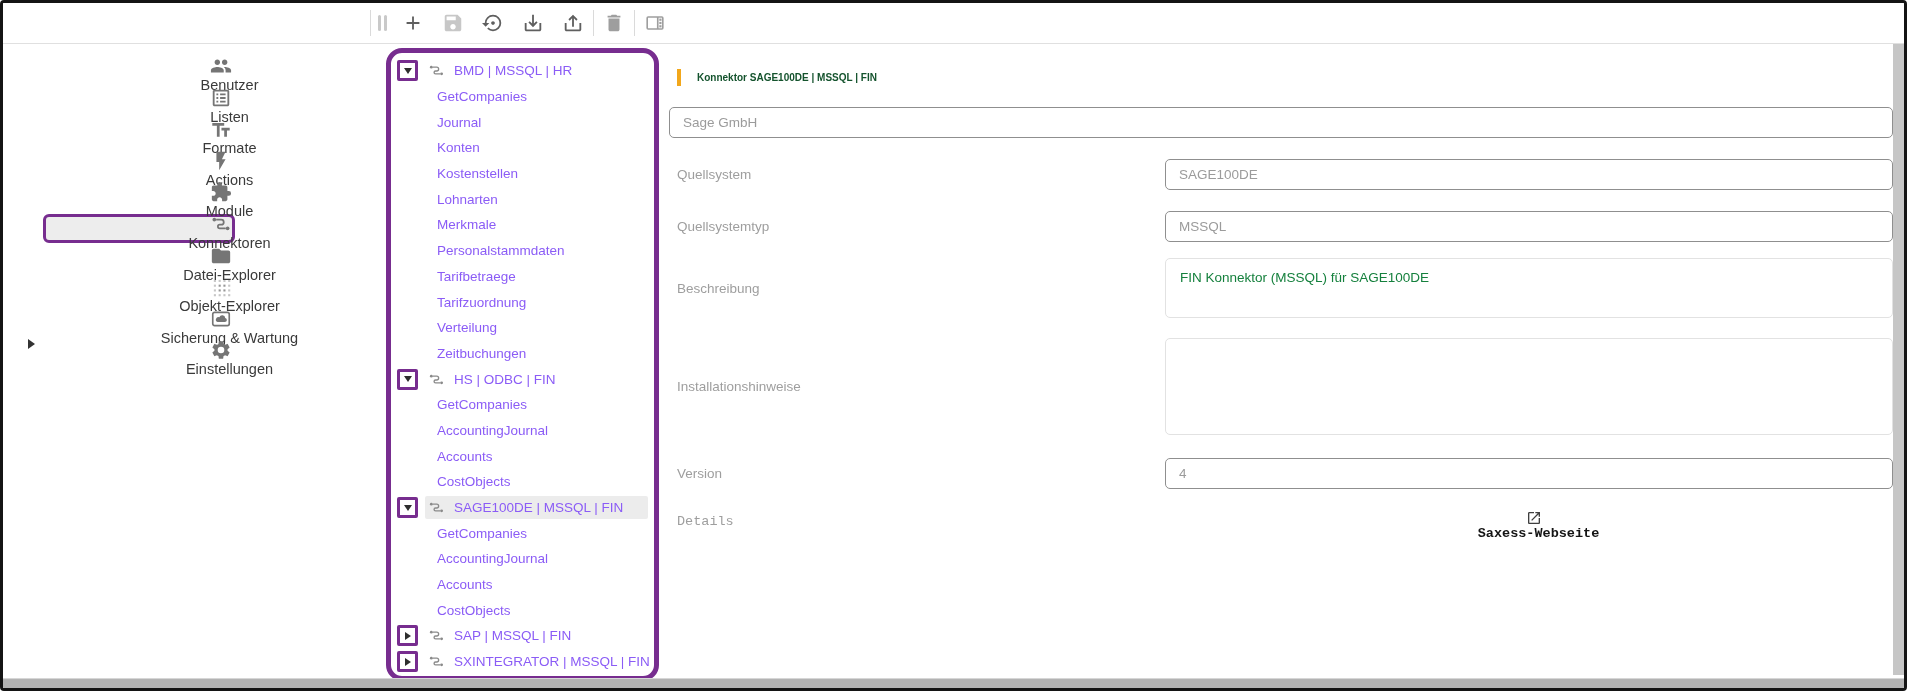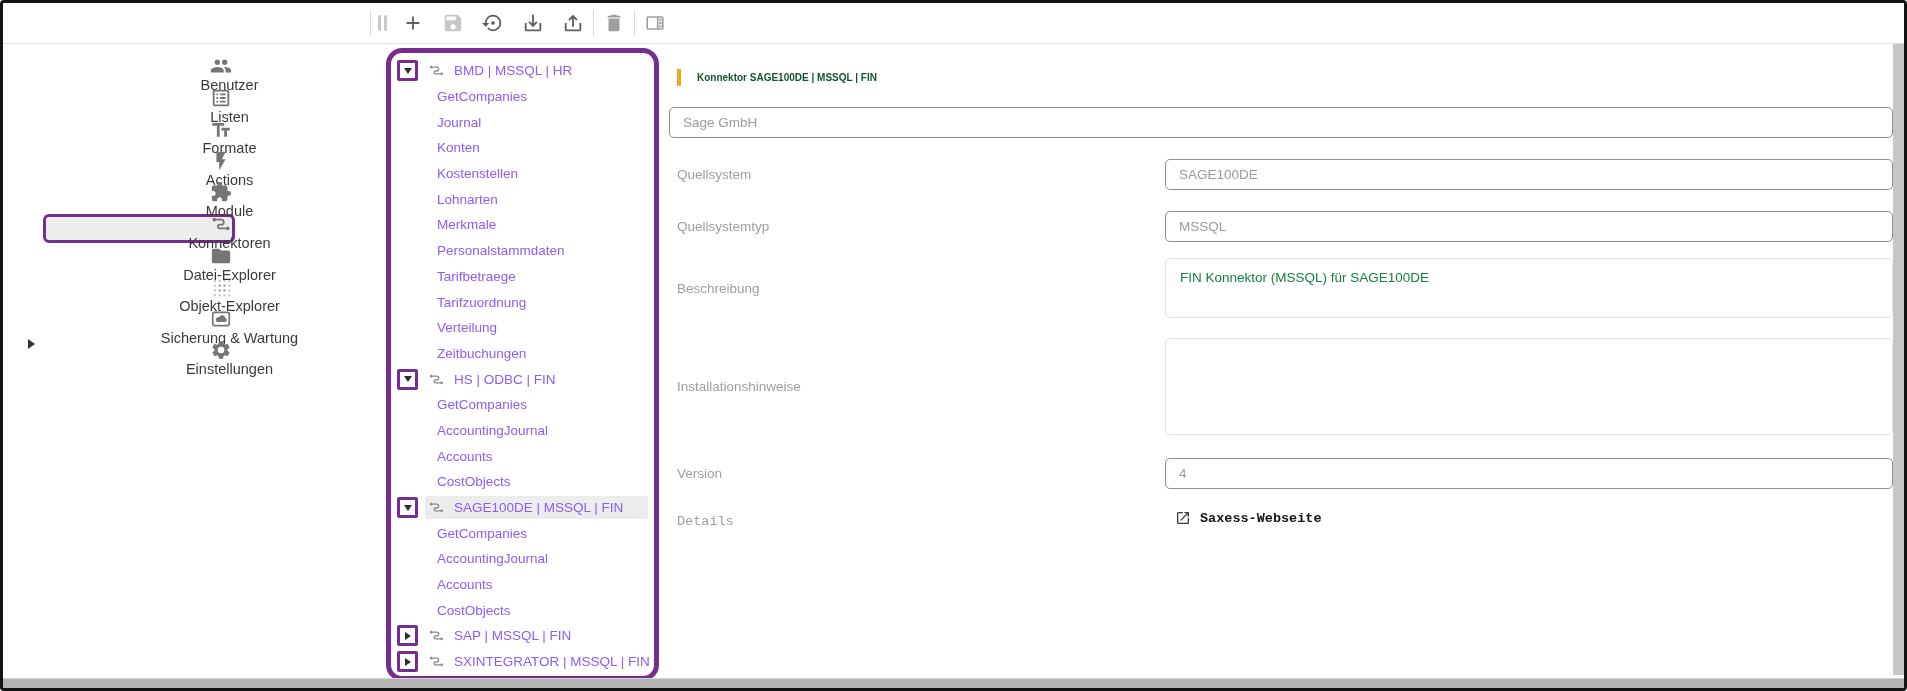--- a/index.html
+++ b/index.html
@@ -58,21 +58,21 @@
   .f-label { width:496px; padding-left:8px; font-size:13.5px; color:#9e9e9e; flex:none; }
   .f-ctrl { flex:1; height:100%; }
   .row-input { height:31px; margin-bottom:21px; }
   .row-input input { width:100%; height:31px; border:1px solid #8f8f8f; border-radius:5px; padding:0 13px;
                      font-size:13.5px; color:#9b9b9b; font-family:"Liberation Sans", sans-serif; background:#fff; outline:none; }
   .row-textarea { height:60px; margin-top:-5px; margin-bottom:20px; }
   .row-textarea-large { height:97px; margin-bottom:23px; }
   .form textarea { width:100%; height:100%; border:1px solid #e2e2e2; border-radius:5px; padding:11px 14px;
                    font-size:13.5px; color:#15803d; font-family:"Liberation Sans", sans-serif; resize:none; outline:none; }
   .row-link { height:22px; margin-top:14px;font-family:Liberation Mono, monospace; }
-  .link-wrap { display:flex; align-items:center; padding-left:10px; cursor:pointer; }
+  .link-wrap { display:flex; align-items:center; padding-left:10px; cursor:pointer;flex-direction:column; }
   .link-wrap .icon { width:16px; height:16px; color:#3f3f3f; }
   .link-text { margin-left:9px; font-size:13.5px; font-weight:bold; color:#141414; }
 
   
   .v-scroll { position:absolute; right:0; top:41px; bottom:13px; width:11px; background:#c6c6c6; }
   .bottom-band { position:absolute; left:0; right:0; bottom:0; height:10px; background:#b3b3b3; border-top:1px solid #d6d6d6; }
 
   :root { --purple:#772d8f; --amber:#f2a71b; }
 </style>
 </head>

